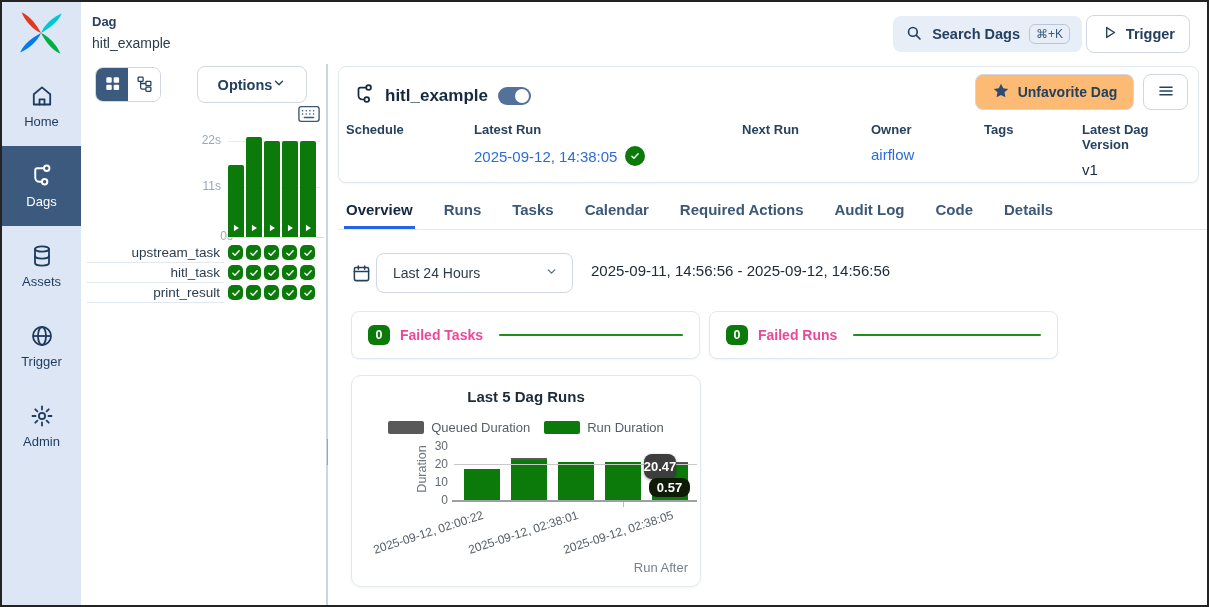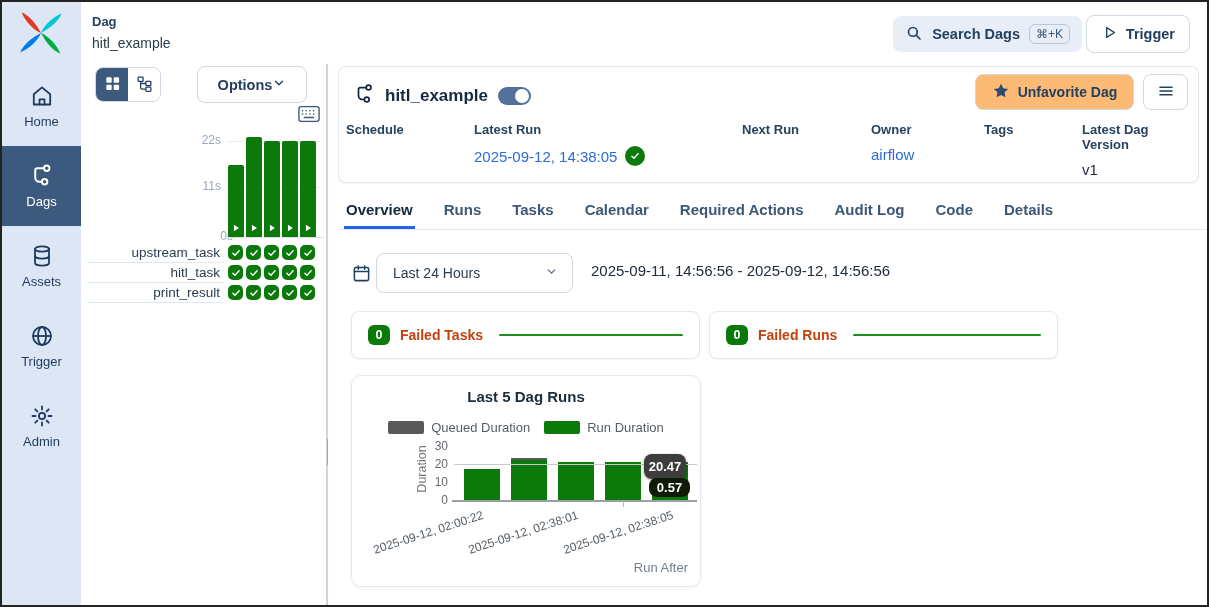--- a/index.html
+++ b/index.html
@@ -89,21 +89,21 @@
                   border-radius:8px; background:#fff; display:flex; align-items:center; cursor:pointer;
                   padding:0 14px 0 16px; font-size:14px; color:#2b3c4e; }
   .range-select .sel-text { flex:1; }
   .range-text { position:absolute; left:263px; top:9px; font-size:15px; color:#202c3a; white-space:nowrap; }
 
   .stat-card { position:absolute; top:247px; width:349px; height:48px; border:1px solid #e2e8f0; border-radius:8px;
                background:#fff; box-shadow:0 1px 2px rgba(20,40,80,.05); display:flex; align-items:center;
                padding:0 16px; gap:10px; cursor:pointer; }
   .stat-badge { min-width:22px; height:20px; background:#0b7a0b; color:#fff; border-radius:6px; font-size:12.5px;
                 font-weight:bold; display:flex; align-items:center; justify-content:center; padding:0 5px; }
-  .stat-label { font-size:14px; font-weight:bold; color:#c2410c; white-space:nowrap; }
+  .stat-label { font-size:14px; font-weight:bold; color:#ec4899; white-space:nowrap; }
   .stat-line { flex:1; height:2px; background:#1e8e1e; margin-left:6px; border-radius:1px; }
 
   
   .chart-card { position:absolute; left:23px; top:311px; width:350px; height:212px; border:1px solid #e4e9f0;
                 border-radius:10px; background:#fff; box-shadow:0 1px 3px rgba(20,40,80,.06); }
   .chart-title { position:absolute; left:0; right:0; top:12px; text-align:center; font-size:15px;
                  font-weight:bold; color:#1c2b3a; }
   .legend { position:absolute; left:0; right:0; top:44px; display:flex; justify-content:center; gap:14px; }
   .legend-item { display:flex; align-items:center; gap:7px; font-size:13px; color:#555e66; cursor:pointer; }
   .legend-swatch { width:36px; height:13px; border-radius:2px; }
@@ -114,21 +114,21 @@
   .plot-base { position:absolute; height:2px; background:#9aa0a6; z-index:1; }
   .cbar { position:absolute; z-index:2; cursor:pointer; }
   .cbar .qseg { width:100%; background:#595959; }
   .cbar .rseg { width:100%; background:#0b7a0b; }
   .xtick-mark { position:absolute; width:1px; height:5px; background:#b6bcc2; }
   .xlab { position:absolute; font-size:12px; color:#555e66; white-space:nowrap;
           transform:rotate(-18deg); transform-origin:100% 0; }
   .run-after { position:absolute; right:12px; top:184px; font-size:13px; color:#75808a; }
   .tip { position:absolute; z-index:6; color:#fff; font-size:13px; font-weight:bold; border-radius:8px;
          display:flex; align-items:center; justify-content:center; }
-  .tip1 { left:292px; top:78px; width:42px; height:25px; background:#3d3d3d; box-shadow:0 1px 3px rgba(0,0,0,.4); }
+  .tip1 { left:292px; top:78px; width:32px; height:25px; background:#3d3d3d; box-shadow:0 1px 3px rgba(0,0,0,.4); }
   .tip2 { left:297px; top:102px; width:41px; height:19px; background:#101b07; }
 </style>
 </head>
 <body>
 
 <div class="window">
 
   <div class="sidebar">
     <div class="logo">
       <svg viewBox="0 0 64 64" width="50" height="46">

